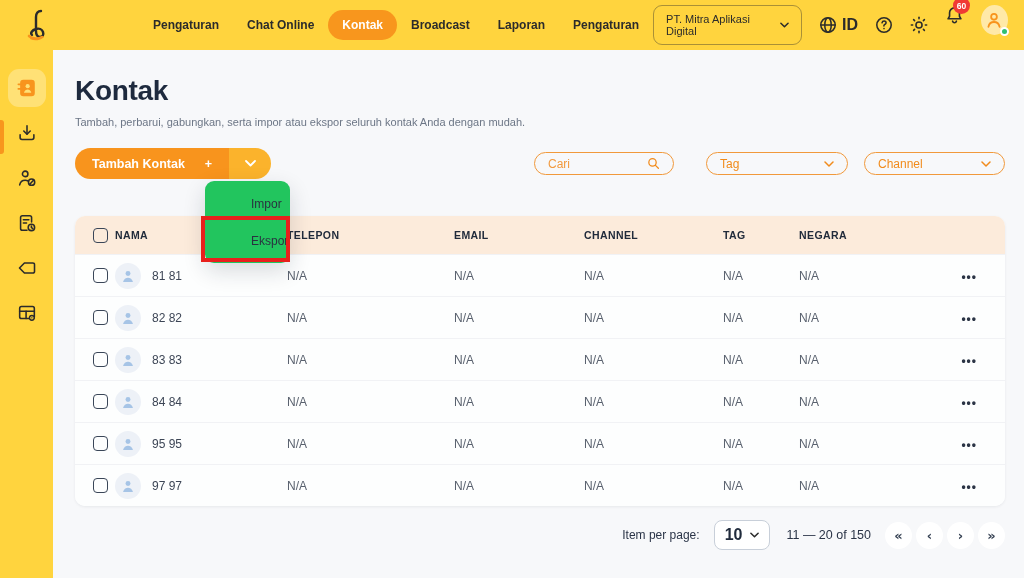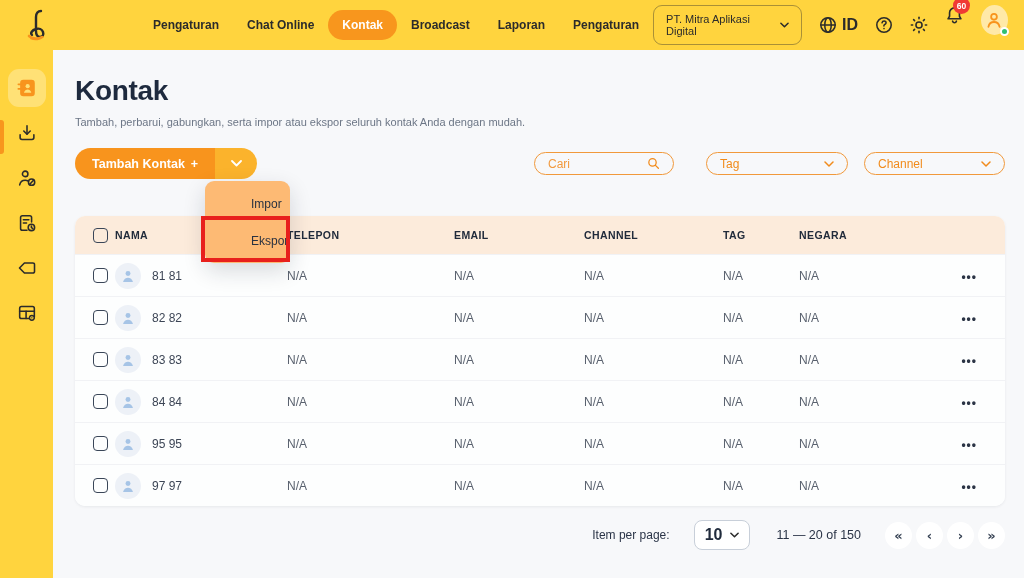--- a/index.html
+++ b/index.html
@@ -41,21 +41,21 @@
   
   .main { position:absolute; left:53px; top:50px; width:971px; height:528px;
     padding:25px 19px 0 22px; }
   .page-title { font-size:28px; font-weight:700; color:#1E2A3E; letter-spacing:-.3px; }
   .page-subtitle { margin-top:9px; font-size:11px; color:#6C7686; }
 
   .toolbar { margin-top:20px; display:flex; align-items:center; }
   .add-btn { display:flex; align-items:stretch; height:31px; border-radius:999px; overflow:hidden;
     cursor:pointer; flex:0 0 auto; }
   .add-btn-main { background:#F8941D; color:#fff; font-size:12.5px; font-weight:600;
-    display:flex; align-items:center; gap:6px; padding:0 17px; }
+    display:flex; align-items:center; gap:20px; padding:0 17px; }
   .add-btn-caret { background:#FBB32C; width:42px; display:flex; align-items:center; justify-content:center; }
   .toolbar-spacer { flex:1; }
   .pill { display:flex; align-items:center; height:23px; border:1px solid #F1993B; border-radius:999px;
     color:#F18B1B; font-size:12px; padding:0 13px; cursor:pointer; background:transparent; }
   .pill + .pill { margin-left:16px; }
   .pill-search { width:140px; margin-right:16px; }
   .pill-search input { border:none; outline:none; background:transparent; width:100%;
     font-size:12px; color:#F18B1B; font-family:"Liberation Sans", sans-serif; }
   .pill-search input::placeholder { color:#F29A3F; opacity:1; }
   .pill-select { justify-content:space-between; }
@@ -75,33 +75,33 @@
   .cell { font-size:12px; color:#59616E; }
   .name-cell { font-size:12px; color:#3D4656; font-weight:500; }
   .checkbox { width:15px; height:15px; border:1.6px solid #3A4658; border-radius:4px;
     background:transparent; cursor:pointer; }
   .row-avatar { width:26px; height:26px; border-radius:50%; background:#EDF1F7;
     display:flex; align-items:center; justify-content:center; overflow:hidden; }
   .dots { font-size:12px; font-weight:700; color:#2B3445; letter-spacing:1px; cursor:pointer; }
 
   
   .pagination { margin-top:9px; display:flex; align-items:center; justify-content:flex-end;
-    height:40px; gap:24px; }
+    height:40px; gap:14px; }
   .pg-label { font-size:12px; color:#2A3447; }
   .pg-size { display:flex; align-items:center; gap:8px; background:#fff; border:1px solid #C8CFD9;
     border-radius:8px; padding:5px 10px; cursor:pointer; }
   .pg-size-val { font-size:16px; font-weight:700; color:#202B3C; }
   .pg-range { font-size:12.5px; color:#2A3447; margin-left:2px; }
   .pg-btns { display:flex; gap:4px; }
   .pg-btn { width:27px; height:27px; border-radius:50%; background:#FFFFFF; border:none;
     color:#333F51; font-size:13px; font-weight:700; display:flex; align-items:center;
     justify-content:center; cursor:pointer; font-family:"DejaVu Sans", sans-serif; }
 
   
-  .dropdown { position:absolute; left:205px; top:181px; width:85px; background:#fdba74;
+  .dropdown { position:absolute; left:205px; top:181px; width:85px; background:#22c55e;
     border-radius:9px; box-shadow:0 8px 22px rgba(20,30,50,.16); padding:4px 16px; z-index:40; }
   .menu-item { height:37px; display:flex; align-items:center; gap:9px; padding-left:21px;
     font-size:12px; color:#2A3240; cursor:pointer; }
   .annotation { position:absolute; left:201px; top:216px; width:89px; height:46px;
     border:4px solid #E8201C; z-index:50; pointer-events:none; }
 
   .muted-stroke { stroke:#2B2B2B; fill:none; stroke-width:1.7; stroke-linecap:round; stroke-linejoin:round; }
 </style>
 </head>
 <body>

